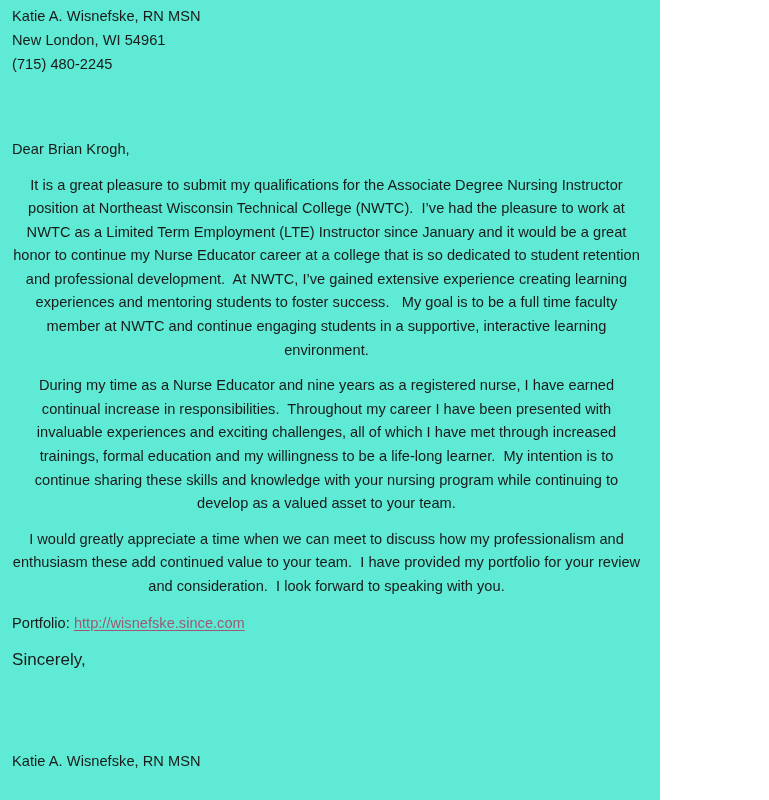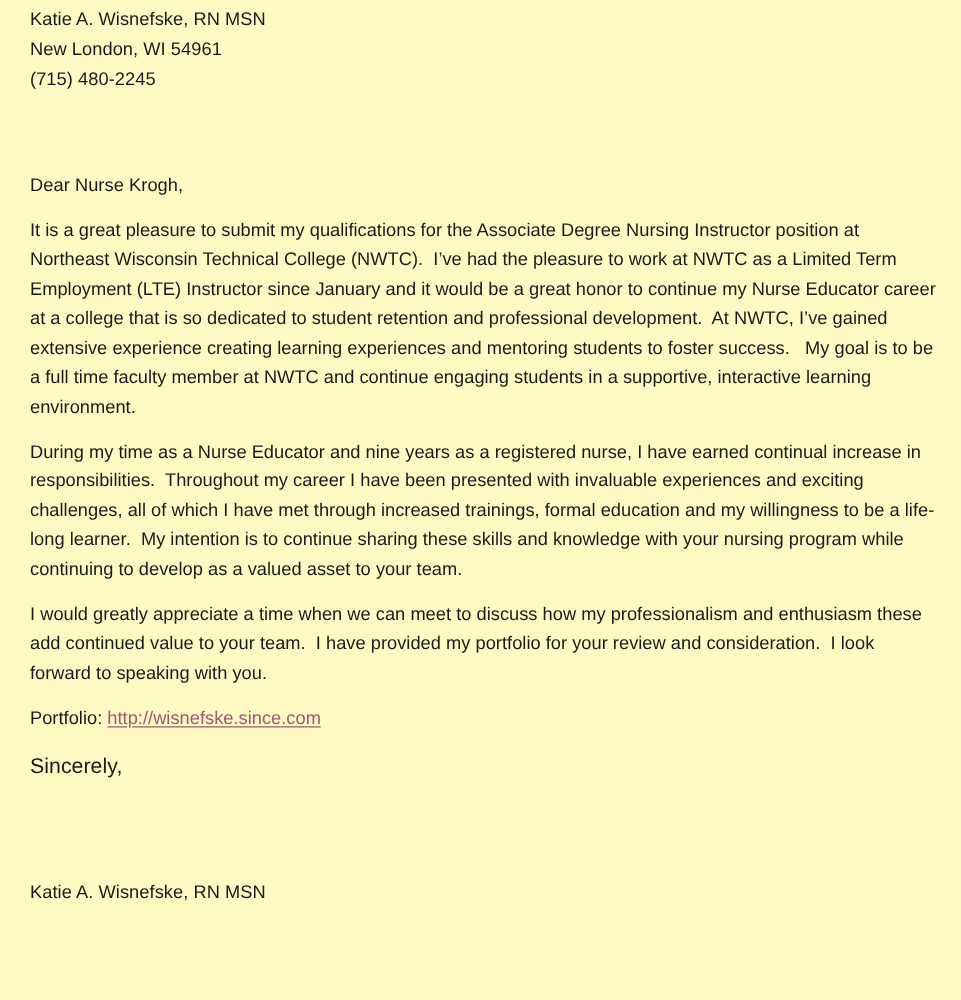--- a/index.html
+++ b/index.html
@@ -12,25 +12,25 @@
     width: 769px;
     height: 800px;
     overflow: hidden;
     font-family: "Liberation Sans", sans-serif;
     color: #1a1a1a;
     -webkit-font-smoothing: antialiased;
   }
 
   .page {
     position: relative;
-    width: 769px;
+    width: 660px;
     height: 800px;
-    background: #fef9c3;
+    background: #5eead4;
     box-sizing: border-box;
-    padding: 0 19px 0 24px;
+    padding: 0 19px 0 12px;
   }
 
   
   .letterhead {
     padding-top: 4px;
   }
   .letterhead-line {
     font-size: 14.6px;
     line-height: 24px;
     letter-spacing: 0.05px;
@@ -48,21 +48,21 @@
     letter-spacing: 0.05px;
   }
 
   
   .body-paragraph {
     font-size: 14.6px;
     line-height: 23.6px;
     letter-spacing: 0.02px;
     margin: 0;
     padding-top: 12px;
-    text-align: left;
+    text-align: center;
     max-width: 740px;
     white-space: pre-wrap;
   }
 
   
   .portfolio-line {
     font-size: 14.6px;
     line-height: 23.6px;
     padding-top: 13px;
     letter-spacing: 0.02px;
@@ -95,21 +95,21 @@
 <div class="page">
 
   <div class="letterhead">
     <div class="letterhead-line">Katie A. Wisnefske, RN MSN</div>
     <div class="letterhead-line">New London, WI 54961</div>
     <div class="letterhead-line">(715) 480-2245</div>
   </div>
 
   <div class="gap-salutation"></div>
 
-  <div class="salutation">Dear Nurse Krogh,</div>
+  <div class="salutation">Dear Brian Krogh,</div>
 
   <p class="body-paragraph">It is a great pleasure to submit my qualifications for the Associate Degree Nursing Instructor position at Northeast Wisconsin Technical College (NWTC).  I’ve had the pleasure to work at NWTC as a Limited Term Employment (LTE) Instructor since January and it would be a great honor to continue my Nurse Educator career at a college that is so dedicated to student retention and professional development.  At NWTC, I’ve gained extensive experience creating learning experiences and mentoring students to foster success.   My goal is to be a full time faculty member at NWTC and continue engaging students in a supportive, interactive learning environment.</p>
   <p class="body-paragraph">During my time as a Nurse Educator and nine years as a registered nurse, I have earned continual increase in responsibilities.  Throughout my career I have been presented with invaluable experiences and exciting challenges, all of which I have met through increased trainings, formal education and my willingness to be a life-long learner.  My intention is to continue sharing these skills and knowledge with your nursing program while continuing to develop as a valued asset to your team.</p>
   <p class="body-paragraph">I would greatly appreciate a time when we can meet to discuss how my professionalism and enthusiasm these add continued value to your team.  I have provided my portfolio for your review and consideration.  I look forward to speaking with you.</p>
 
   <div class="portfolio-line">
     <span>Portfolio: </span><span class="portfolio-link">http://wisnefske.since.com</span>
   </div>
 
   <div class="closing">Sincerely,</div>

